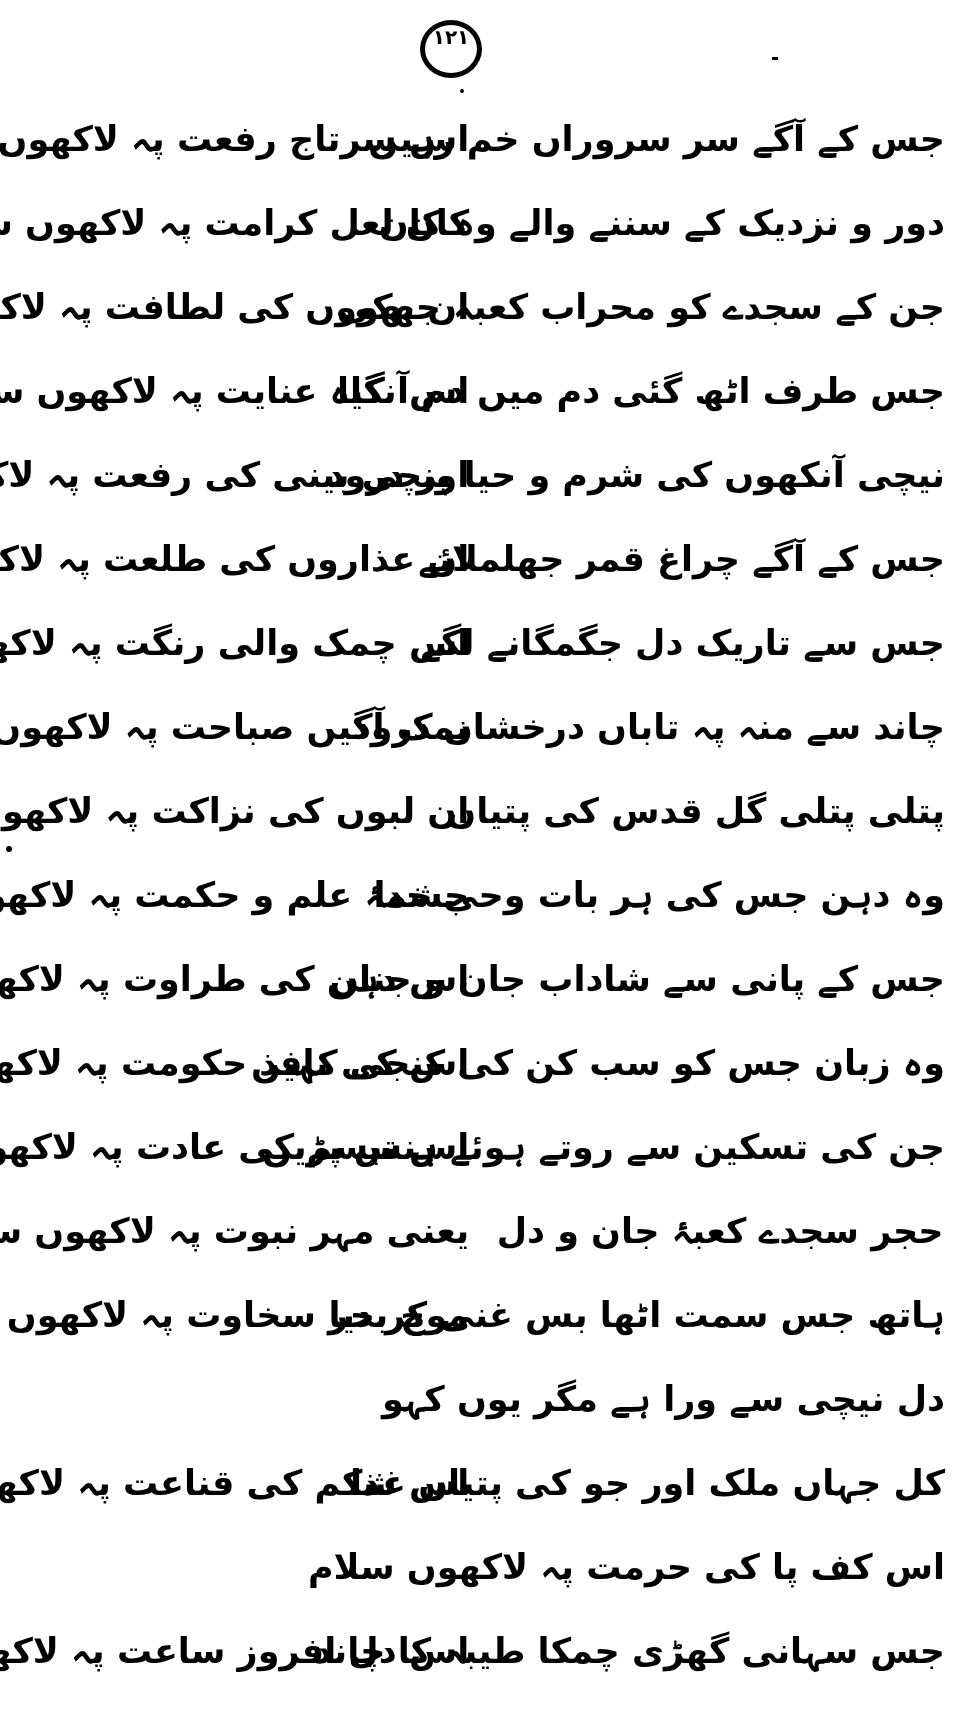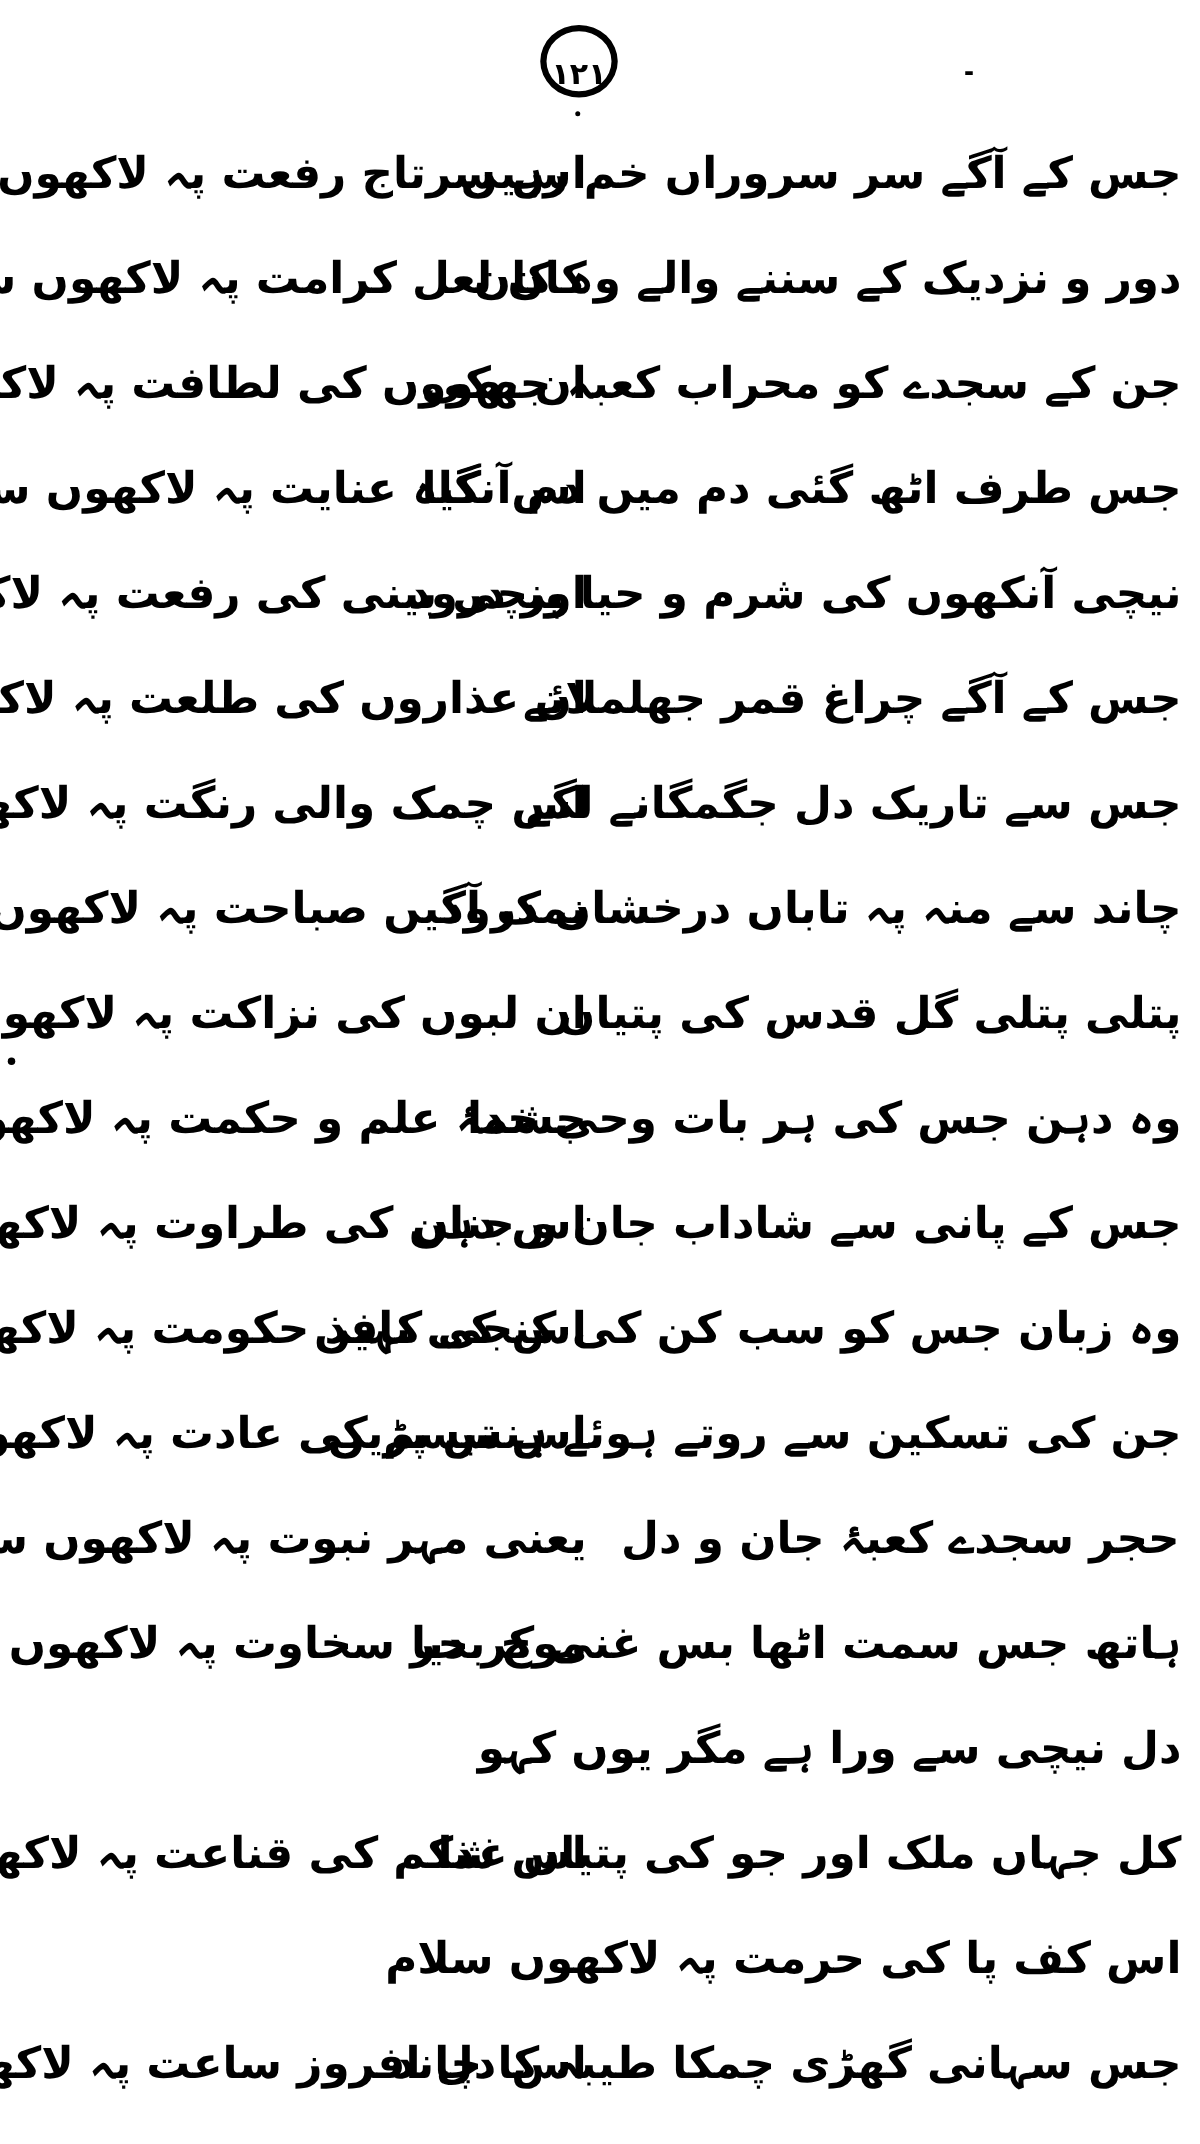--- a/index.html
+++ b/index.html
@@ -12,29 +12,29 @@
     width: 960px;
     height: 1715px;
     background: #ffffff;
     color: #000000;
     font-family: "DejaVu Sans", sans-serif;
     overflow: hidden;
   }
   .page-number {
     position: absolute;
     top: 20px;
-    left: 432px;
+    left: 420px;
     width: 62px;
     height: 58px;
     border: 5px solid #000000;
     border-radius: 50%;
     display: flex;
-    align-items: flex-end;
+    align-items: flex-start;
     justify-content: center;
-    font-size: 24px;
+    font-size: 20px;
     font-weight: 700;
     box-sizing: border-box;
   }
   .speck {
     position: absolute;
     background: #000000;
   }
   .speck-1 { left: 772px; top: 57px;  width: 6px; height: 3px; }
   .speck-2 { left: 6px;   top: 846px; width: 6px; height: 6px; border-radius: 50%; }
   .speck-3 { left: 460px; top: 89px;  width: 4px; height: 4px; border-radius: 50%; }

